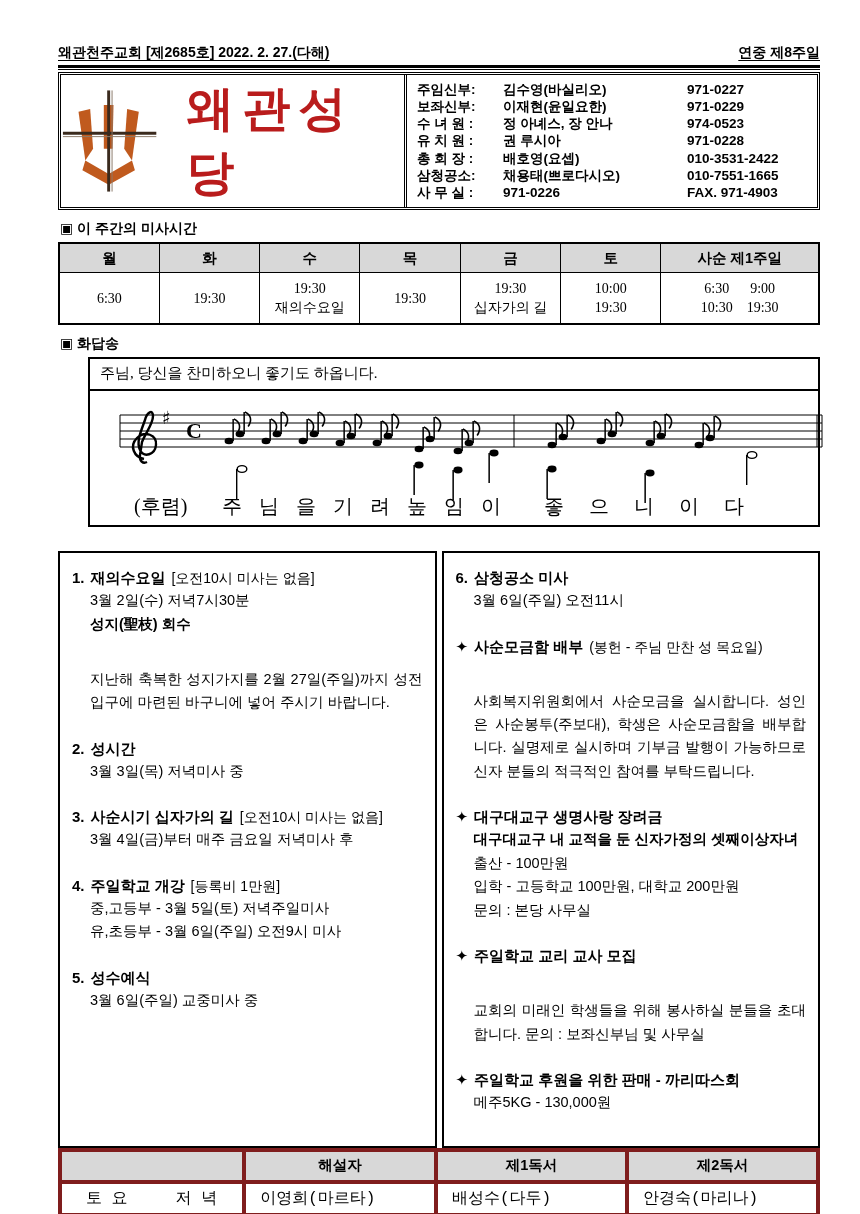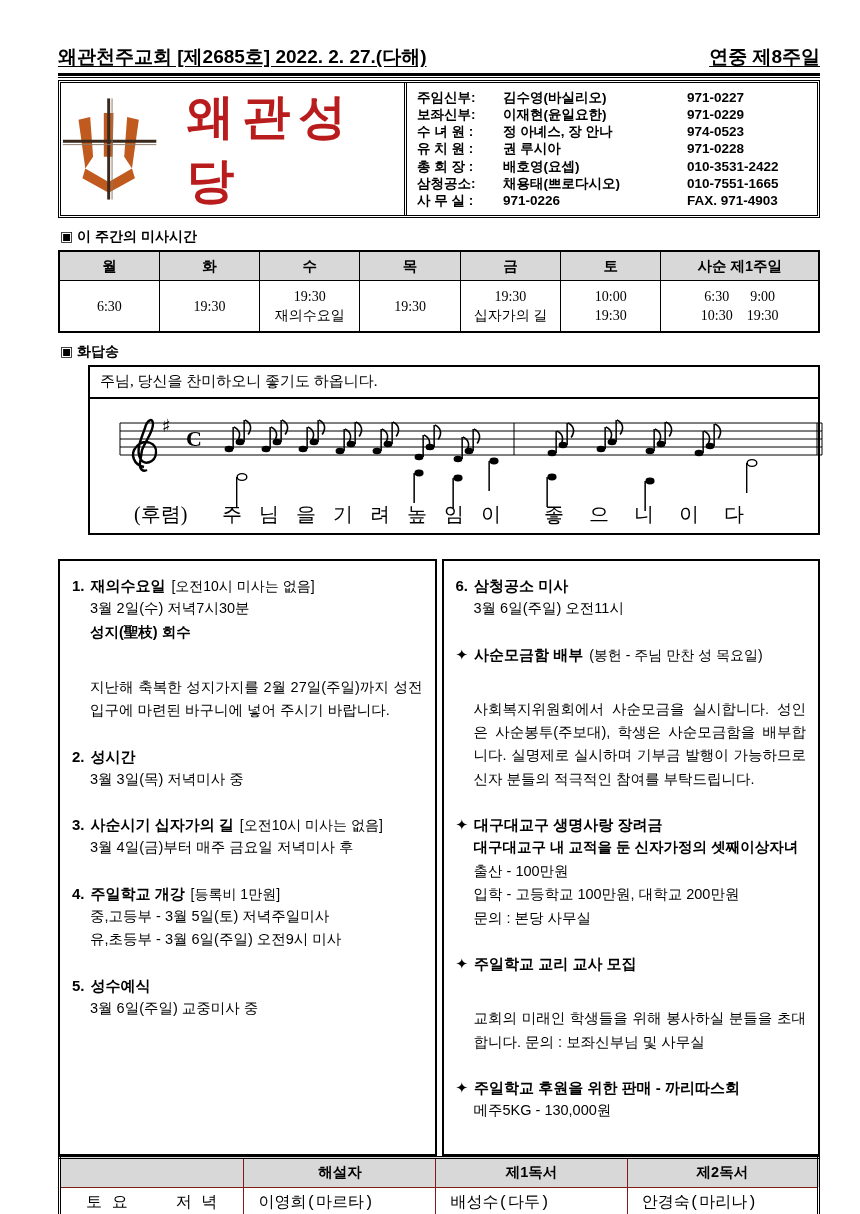--- a/index.html
+++ b/index.html
@@ -4,21 +4,21 @@
 <style>
   html,body{margin:0;padding:0;}
   body{
     width:860px;height:1214px;background:#ffffff;overflow:hidden;
     font-family:"Liberation Sans","DejaVu Sans",sans-serif;color:#000;
     -webkit-font-smoothing:antialiased;
   }
   .page{width:762px;margin:44px 38px 0 58px;}
 
   
-  .hdr{display:flex;align-items:baseline;font-weight:bold;font-size:19px;justify-content:space-between;}
+  .hdr{display:flex;align-items:baseline;font-weight:bold;font-size:14px;justify-content:space-between;}
   .hdr-left{text-decoration:underline;text-underline-offset:3px;}
   .hdr-right{margin-left:auto;text-decoration:underline;text-underline-offset:3px;}
   .hdr-rule{border-top:3px solid #000;border-bottom:1px solid #000;height:1px;margin-top:3px;}
 
   
   .infobox{display:flex;border:3px double #000;height:132px;margin-top:2px;}
   .logo-area{flex:1;display:flex;align-items:center;justify-content:center;gap:24px;}
   .logo-text{font-size:48px;font-weight:bold;color:#b91c1c;letter-spacing:8px;}
   .contacts{width:392px;border-left:3px double #000;padding:6px 8px 6px 10px;
     display:flex;flex-direction:column;justify-content:space-between;
@@ -52,21 +52,21 @@
   .ann-head{display:flex;gap:6px;line-height:1.45;}
   .ann-marker{font-weight:bold;font-size:15px;}
   .ann-title{font-weight:bold;font-size:15px;}
   .ann-suffix{font-weight:normal;font-size:14px;margin-left:2px;}
   .ann-line{padding-left:18px;line-height:1.62;}
   .ann-line.b{font-weight:bold;}
   .ann-line.j{text-align:justify;margin-top:32px;}
 
   
   .ltable{border:3px double #000;}
-  .ltable th,.ltable td{border:1px solid #7f1d1d;}
+  .ltable th,.ltable td{border:4px solid #7f1d1d;}
   .ltable th{background:#d8d8d8;font-size:14.5px;font-weight:bold;height:26px;text-align:center;}
   .ltable td{height:27px;font-size:16px;font-family:Liberation Mono, monospace;padding-left:14px;}
   .ltable td.rowhead{text-align:center;padding-left:0;white-space:pre;}
 </style>
 </head>
 <body>
 
 <div class="page">
 
   <div class="hdr">

